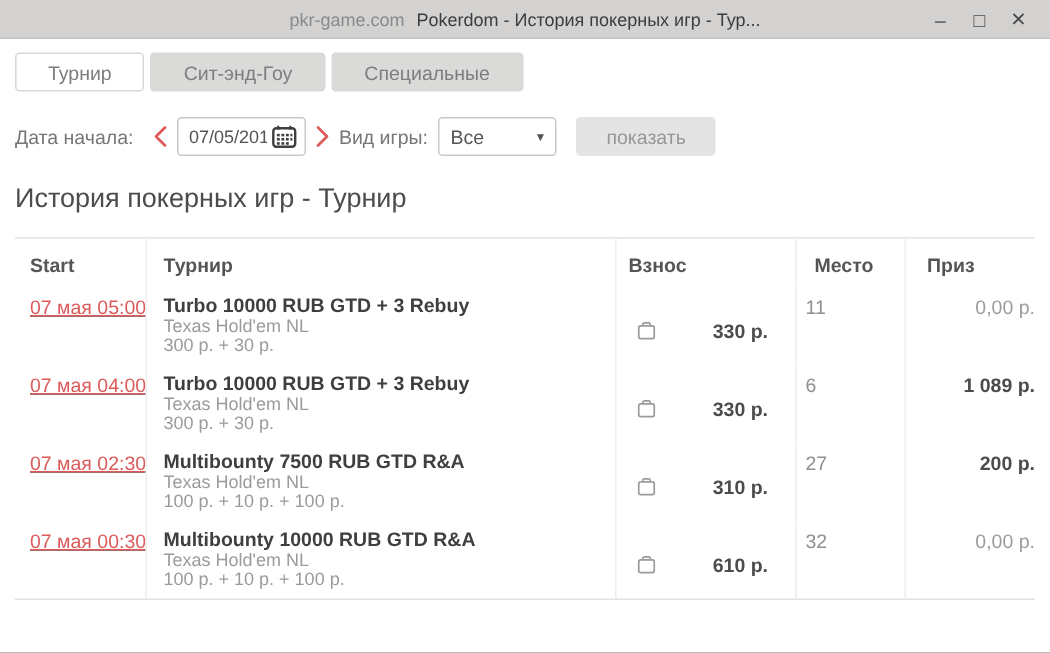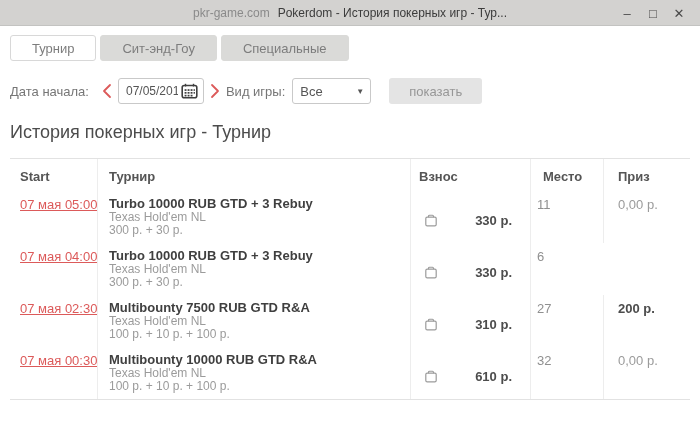--- a/index.html
+++ b/index.html
@@ -106,21 +106,21 @@
   .select-box {
     width: 79px; height: 26px;
     border: 1px solid #c9c9c9;
     border-radius: 3px;
     background: #fff;
     display: flex;
     align-items: center;
     justify-content: space-between;
     padding: 0 6px 0 7px;
     color: #555;
-    margin-right: 18px;
+    margin-right: 13px;
     cursor: pointer;
     gap: 22px;
   }
   .select-arrow { font-size: 8px; color: #555; }
   .show-btn {
     height: 26px;
     padding: 0 20px;
     background: #e4e4e4;
     border: none;
     border-radius: 3px;
@@ -176,21 +176,21 @@
   .t-sub  { color: #9b9b9b; font-size: 12px; }
   .c-fee {
     display: flex;
     align-items: center;
     justify-content: space-between;
     padding: 6px 18px 0 14px;
   }
   .fee-val { font-weight: bold; color: #4c4c4c; }
   .wallet { display: flex; margin-top: 1px; }
   .c-place { padding: 6px 0 0 6px; color: #909090; }
-  .c-prize { padding: 6px 0 0 14px; color: #9b9b9b; }
+  .c-prize { padding: 6px 0 0 14px; color: #9b9b9b; text-align: right; }
   .c-prize .bold { color: #4c4c4c; font-weight: bold; }
 </style>
 </head>
 <body>
 
 <div class="window">
 
   <div class="titlebar">
     <div class="titlebar-text">
       <span class="site">pkr-game.com</span><span class="title">Pokerdom - История покерных игр - Тур...</span>
@@ -293,20 +293,21 @@
       <div class="c-fee">
         <span class="wallet">
           <svg width="12" height="13" viewBox="0 0 12 13">
               <path d="M3.5 3.2 V2.2 a1 1 0 0 1 1-1 h3 a1 1 0 0 1 1 1 V3.2" fill="none" stroke="#9b9b9b" stroke-width="1.1"></path>
               <rect x="0.8" y="3.2" width="10.4" height="8.6" rx="1.4" fill="none" stroke="#9b9b9b" stroke-width="1.2"></rect>
             </svg>
         </span>
         <span class="fee-val">330 р.</span>
       </div>
       <div class="c-place">6</div>
+      <div class="c-prize"><span class="bold">1 089 р.</span></div>
     </div>
 
     <div class="trow tbody-row">
       <div class="c-start"><a>07 мая 02:30</a></div>
       <div class="c-name">
         <div class="t-name">Multibounty 7500 RUB GTD R&amp;A</div>
         <div class="t-sub">Texas Hold'em NL</div>
         <div class="t-sub">100 р. + 10 р. + 100 р.</div>
       </div>
       <div class="c-fee">

